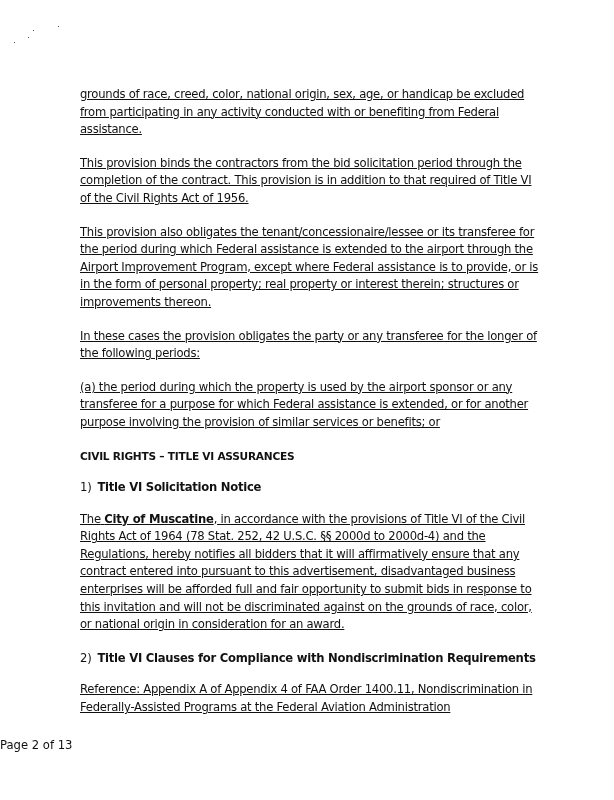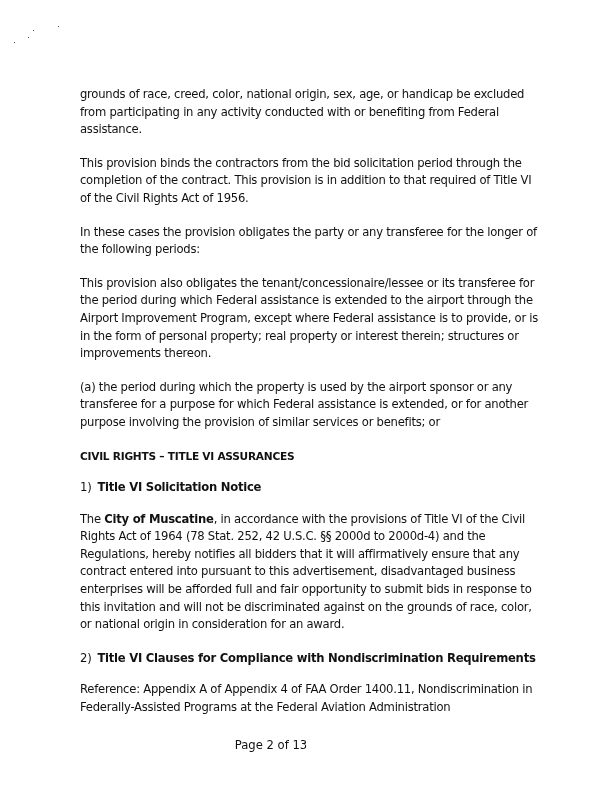--- a/index.html
+++ b/index.html
@@ -1,41 +1,41 @@
 <!DOCTYPE html>
 <html><head>
 <meta charset="utf-8">
 <style>
   html, body { margin: 0; padding: 0; background: #ffffff; }
   body { width: 614px; height: 800px; position: relative; overflow: hidden;
          font-family: "DejaVu Sans", sans-serif; color: #111; }
   .page { position: absolute; left: 80px; top: 86px; width: 460px;
           font-size: 11.6px; line-height: 17.6px; letter-spacing: -0.25px; }
-  p { margin: 0 0 16px 0; }
+  p { margin: 0 0 16px 0; text-decoration: underline; }
   .heading { font-weight: bold; font-size: 10.6px; margin-top: 14px; margin-bottom: 14px; }
   .subhead { font-weight: bold; margin-bottom: 14px; }
   .subhead .num { font-weight: normal; margin-right: 6px; }
   b { font-weight: bold; }
-  .footer { position: absolute; top: 738px; left: 0; width: 542px; text-align: center;
+  .footer { position: absolute; top: 738px; left: 0; width: 542px; text-align: left;
             font-size: 11.6px; font-family: "DejaVu Sans", sans-serif; }
   .speck { position: absolute; width: 1px; height: 1px; background: #555; }
 </style>
 </head>
 <body>
 
 <span class="speck" style="left:33px;top:30px;"></span>
 <span class="speck" style="left:28px;top:37px;"></span>
 <span class="speck" style="left:58px;top:26px;"></span>
 <span class="speck" style="left:14px;top:42px;"></span>
 
 <div class="page">
   <p>grounds of race, creed, color, national origin, sex, age, or handicap be excluded from participating in any activity conducted with or benefiting from Federal assistance.</p>
   <p>This provision binds the contractors from the bid solicitation period through the completion of the contract. This provision is in addition to that required of Title VI of the Civil Rights Act of 1956.</p>
+  <p>This provision also obligates the tenant/concessionaire/lessee or its transferee for the period during which Federal assistance is extended to the airport through the Airport Improvement Program, except where Federal assistance is to provide, or is in the form of personal property; real property or interest therein; structures or improvements thereon.</p>
   <p>In these cases the provision obligates the party or any transferee for the longer of the following periods:</p>
-  <p>This provision also obligates the tenant/concessionaire/lessee or its transferee for the period during which Federal assistance is extended to the airport through the Airport Improvement Program, except where Federal assistance is to provide, or is in the form of personal property; real property or interest therein; structures or improvements thereon.</p>
   <p>(a) the period during which the property is used by the airport sponsor or any transferee for a purpose for which Federal assistance is extended, or for another purpose involving the provision of similar services or benefits; or</p>
 
   <div class="heading">CIVIL RIGHTS – TITLE VI ASSURANCES</div>
 
   <div class="subhead">
     <span class="num">1)</span><span>Title VI Solicitation Notice</span>
   </div>
   <p><span>The</span> <b>City of Muscatine</b><span>, in accordance with the provisions of Title VI of the Civil Rights Act of 1964 (78 Stat. 252, 42 U.S.C. §§ 2000d to 2000d-4) and the Regulations, hereby notifies all bidders that it will affirmatively ensure that any contract entered into pursuant to this advertisement, disadvantaged business enterprises will be afforded full and fair opportunity to submit bids in response to this invitation and will not be discriminated against on the grounds of race, color, or national origin in consideration for an award.</span></p>
 
   <div class="subhead">

